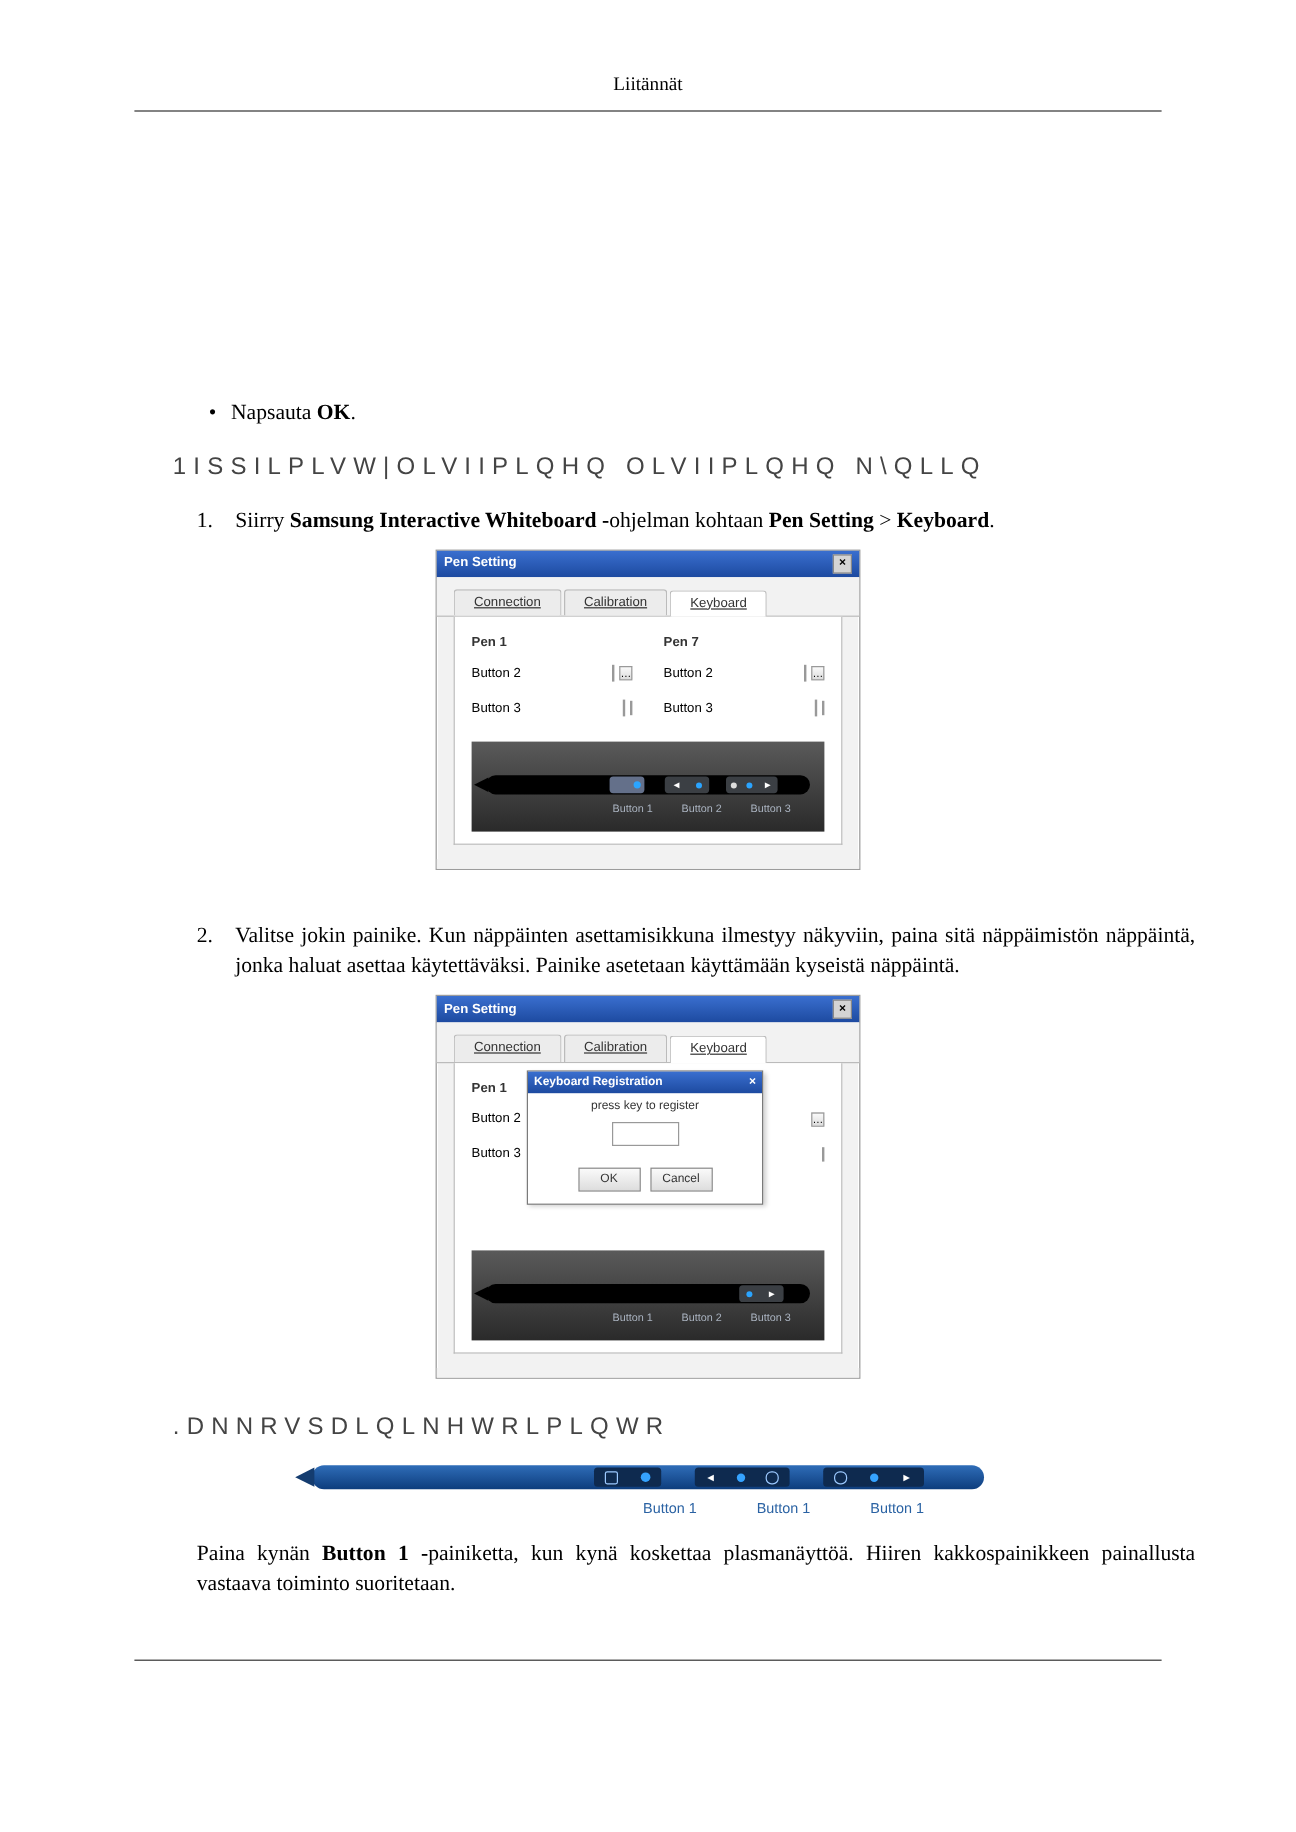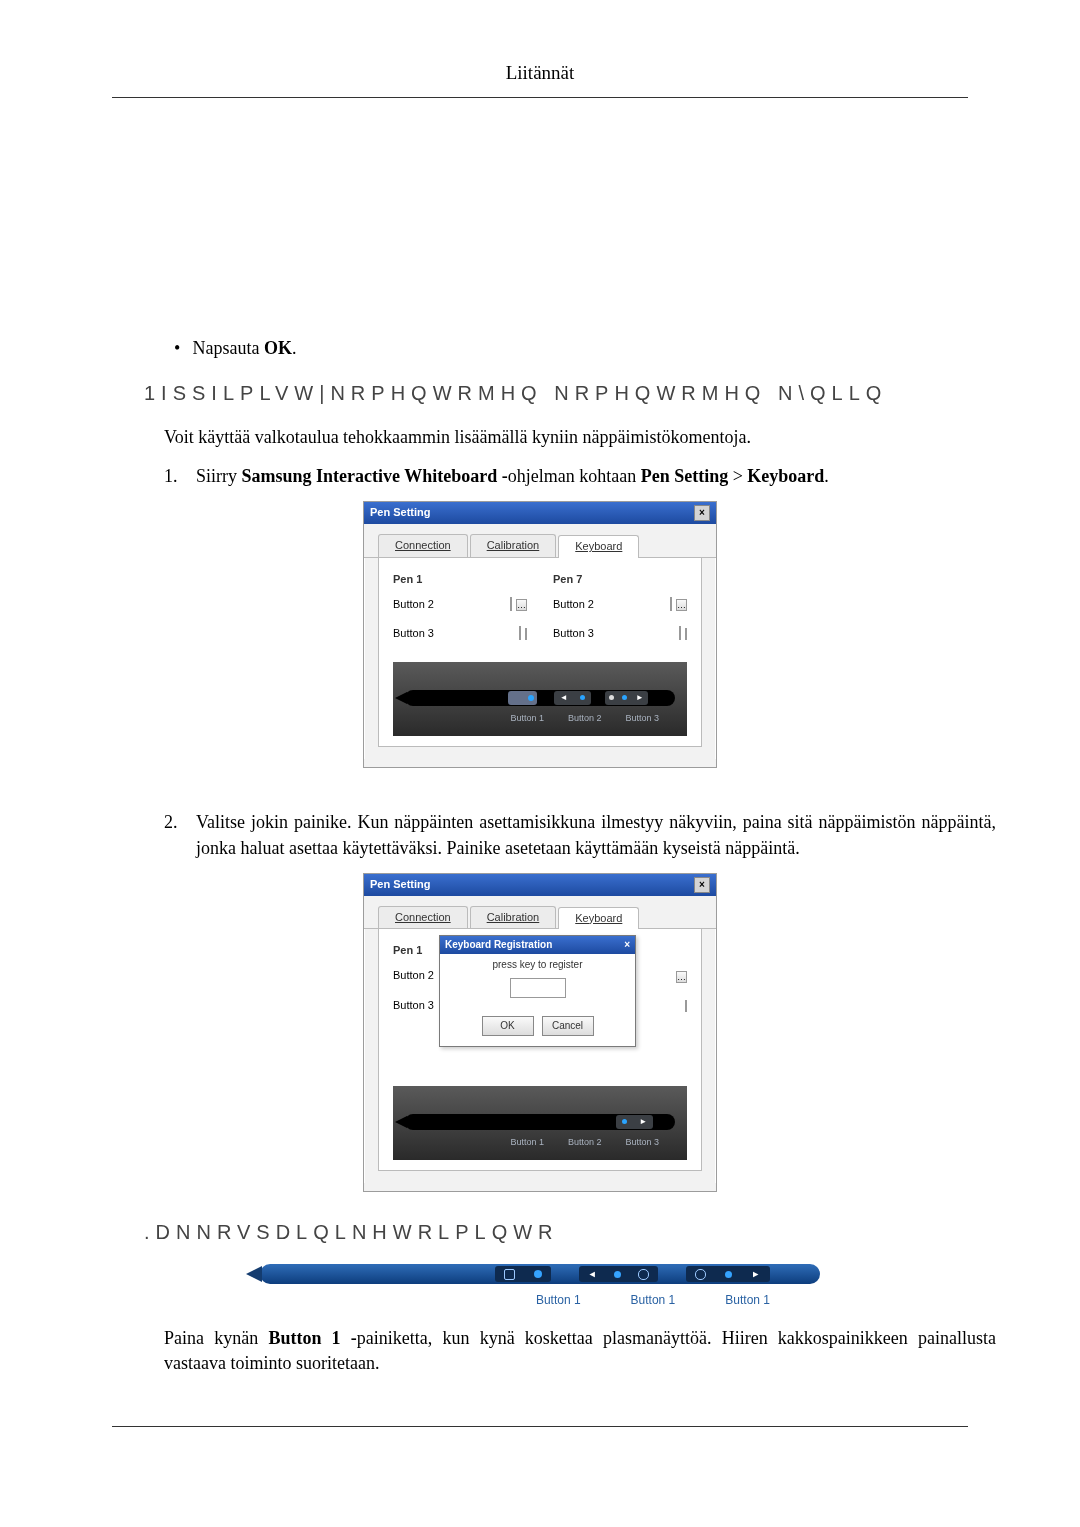--- a/index.html
+++ b/index.html
@@ -18,21 +18,21 @@
     position: relative;
     padding: 60px 0 30px;
     box-sizing: border-box;
   }
   .hr {
     border-top: 1px solid #333;
     margin: 0 112px 8px;
   }
   .page-header {
     text-align: center;
-    font-size: 19px;
+    font-size: 16px;
     margin-bottom: 10px;
   }
   .content {
     margin: 0 84px;
   }
   .spacer-large { height: 230px; }
   .spacer-med   { height: 30px; }
   .bullet-line {
     margin-left: 90px;
     margin-bottom: 12px;
@@ -288,23 +288,22 @@
   <div class="hr"></div>
 
   <div class="content">
     <div class="spacer-large"></div>
 
     <div class="bullet-line">
       <span class="dot">•</span>
       <span>Napsauta </span><b>OK</b><span>.</span>
     </div>
 
-    <div class="section-heading">1ISSILPLVW|NRPHQWRMHQ NRPHQWRMHQ N\QLLQ</div>
-
-    <div class="body-text">Voit käyttää valkotaulua tehokkaammin lisäämällä kyniin näppäimistökomentoja.</div>
+    <div class="section-heading">1ISSILPLVW|OLVIIPLQHQ OLVIIPLQHQ N\QLLQ</div>
+
 
     <div class="ol-item">
       <div class="num">1.</div>
       <div class="txt">
         <span>Siirry </span><b>Samsung Interactive Whiteboard -</b><span>ohjelman kohtaan </span><b>Pen Setting</b><span> &gt; </span><b>Keyboard</b><span>.</span>
       </div>
     </div>
 
     <div class="figure-wrap">
       <div class="dlg">

